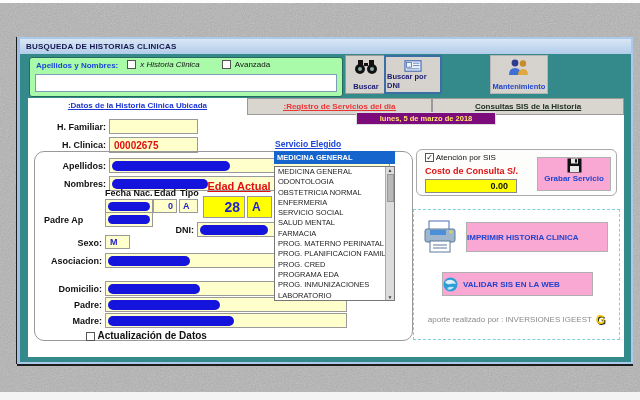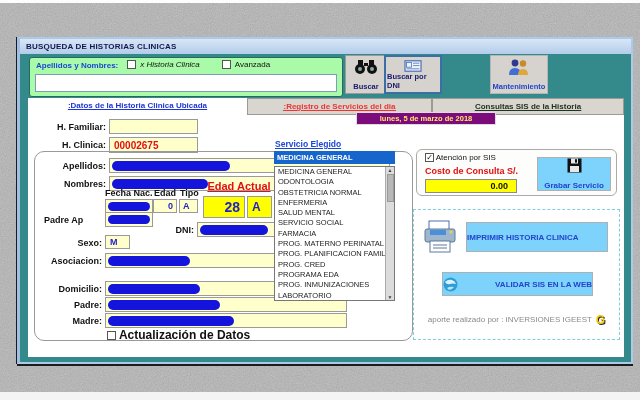--- a/index.html
+++ b/index.html
@@ -59,37 +59,37 @@
                 border-left:1px solid #aaa; font-size:5px; color:#444; text-align:center; }
   .svc-thumb { width:7px; height:28px; background:#b8b8b8; margin:1px auto; border:1px solid #999; }
 
   .sis-group { position:absolute; left:388px; top:51px; width:201px; height:47px;
                border:1px solid #aaa; border-radius:6px; background:#fdfdfb; }
   .sis-cb { position:absolute; left:8px; top:3px; font-size:8px; color:#111; }
   .sis-cost-lbl { position:absolute; left:8px; top:16px; font-size:9px; font-weight:bold; }
   .sis-cost { position:absolute; left:8px; top:29px; width:92px; height:14px; background:#ffff00;
               border:1px solid #8a8a8a; font-size:9px; font-weight:bold; text-align:right;
               line-height:13px; padding-right:8px; color:#111; }
-  .btn { background:#7dd3fc; border:1px solid #b0b0b0; color:#2244cc; font-weight:bold;
-         display:flex; align-items:center; justify-content:space-between; cursor:default; }
+  .btn { background:#f9a8d4; border:1px solid #b0b0b0; color:#2244cc; font-weight:bold;
+         display:flex; align-items:center; justify-content:flex-start; cursor:default; }
   .grabar { position:absolute; left:120px; top:7px; width:74px; height:34px; flex-direction:column;
             font-size:8px; gap:1px; }
 
   .dashed-panel { position:absolute; left:385px; top:111px; width:207px; height:131px;
                   border:1px dashed #7fd0e0; }
   .print-row { position:absolute; left:8px; top:7px; width:191px; height:40px; background:#fff;
                display:flex; align-items:center; }
   .imprimir { width:142px; height:30px; font-size:8px; margin-left:8px; }
   .validar { position:absolute; left:28px; top:62px; width:151px; height:24px; font-size:8px; gap:5px; }
   .credit { position:absolute; left:0; top:103px; width:100%; text-align:center; font-size:8px;
             color:#8a8a8a; }
   .glogo { display:inline-block; font-size:12px; font-weight:bold; color:#f5c800;
            text-shadow:1px 1px 0 #222; vertical-align:middle; margin-left:4px; }
 
-  .check { font-size:12px; color:#111; line-height:9px;margin-left:21px; }
+  .check { font-size:10px; color:#111; line-height:9px; }
 </style>
 </head>
 <body>
 
 <div class="strip-top"></div>
 <svg class="noise" xmlns="http://www.w3.org/2000/svg">
   <filter id="n">
       <feTurbulence type="fractalNoise" baseFrequency="0.85" numOctaves="2" stitchTiles="stitch"></feTurbulence>
   <feColorMatrix type="saturate" values="0"></feColorMatrix>
     </filter>
@@ -219,22 +219,22 @@
       <span>Actualización de Datos</span>
     </div>
 
     <div class="svc-header">Servicio Elegido</div>
     <div class="svc-selected">MEDICINA GENERAL</div>
     <div class="svc-list">
       <div class="svc-item">MEDICINA GENERAL</div>
       <div class="svc-item">ODONTOLOGIA</div>
       <div class="svc-item">OBSTETRICIA NORMAL</div>
       <div class="svc-item">ENFERMERIA</div>
+      <div class="svc-item">SERVICIO SOCIAL</div>
       <div class="svc-item">SALUD MENTAL</div>
-      <div class="svc-item">SERVICIO SOCIAL</div>
       <div class="svc-item">FARMACIA</div>
       <div class="svc-item">PROG. MATERNO PERINATAL</div>
       <div class="svc-item">PROG. PLANIFICACION FAMILIAR</div>
       <div class="svc-item">PROG. CRED</div>
       <div class="svc-item">PROGRAMA EDA</div>
       <div class="svc-item">PROG. INMUNIZACIONES</div>
       <div class="svc-item">LABORATORIO</div>
       <div class="svc-scroll">
         <div>▲</div>
         <div class="svc-thumb"></div>

